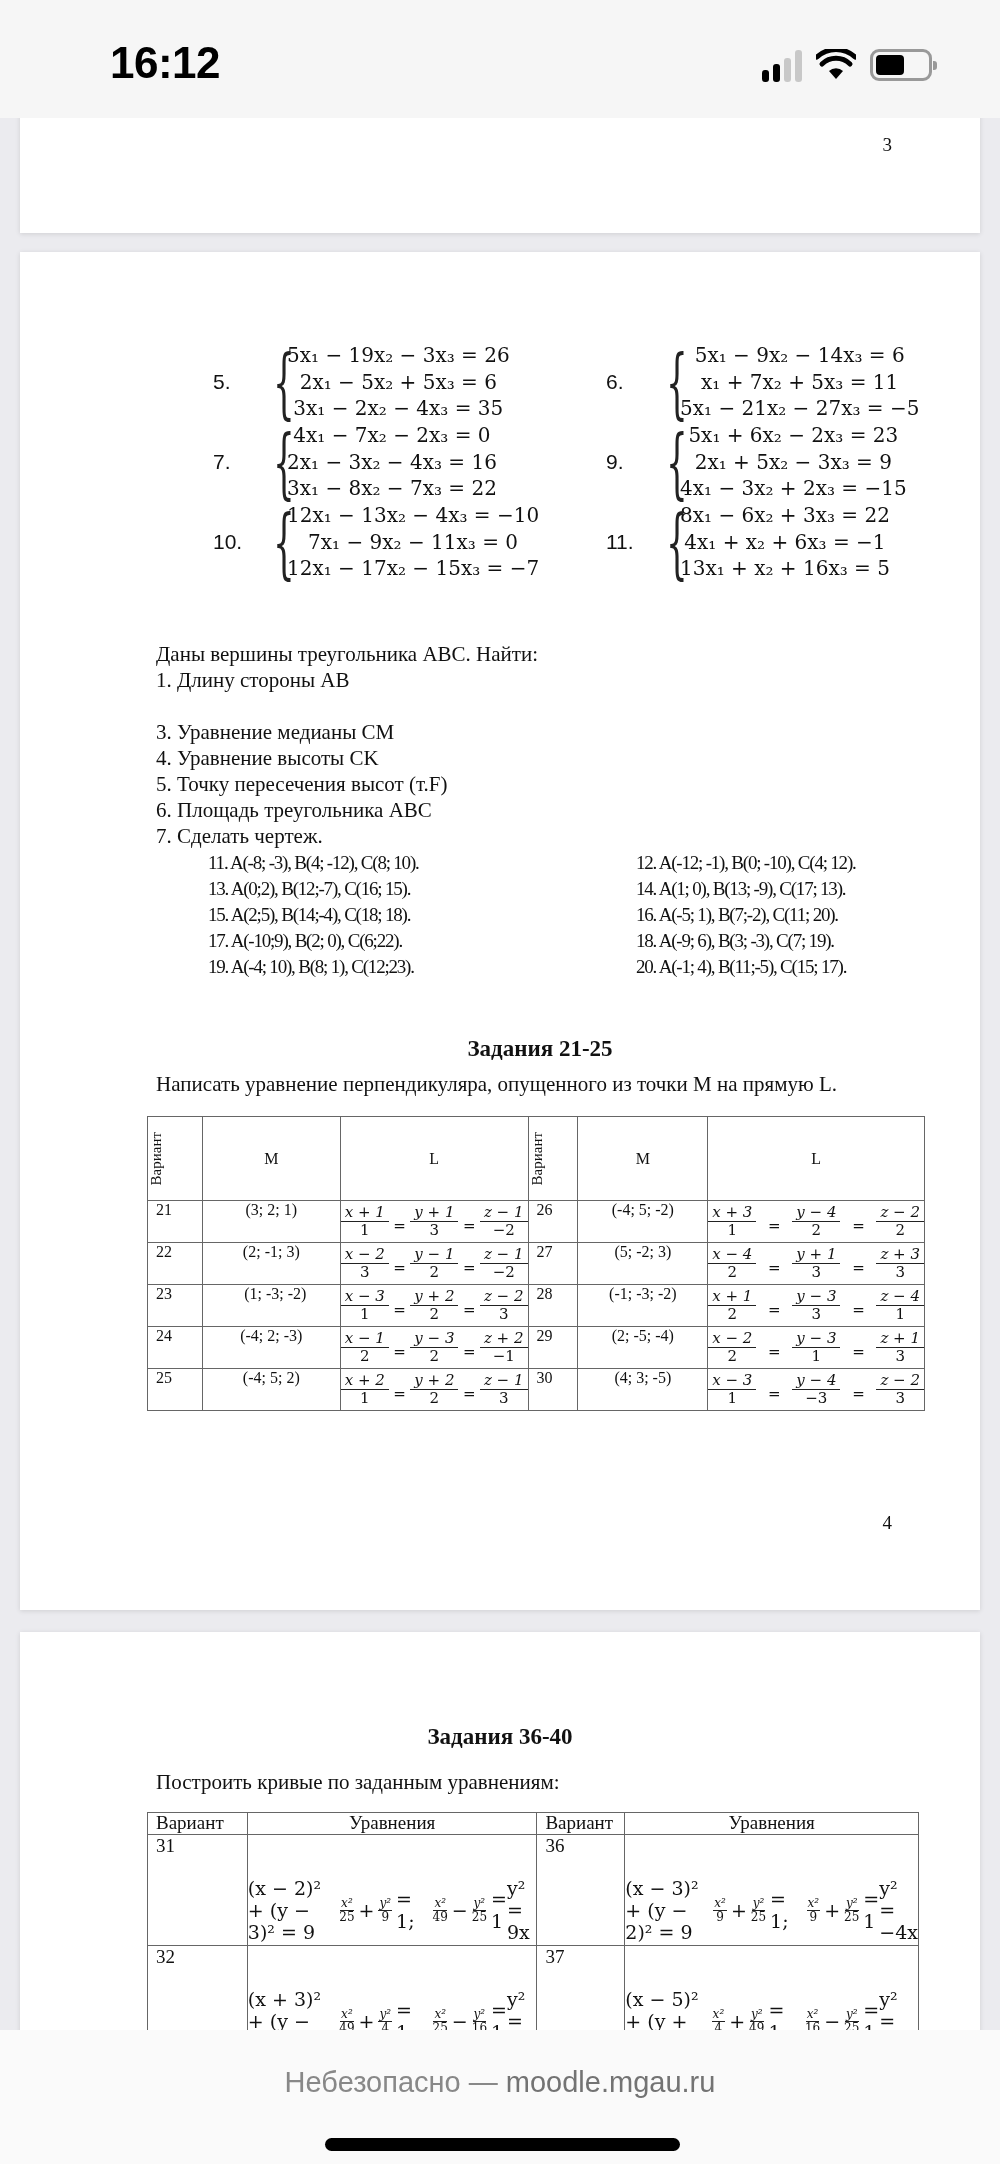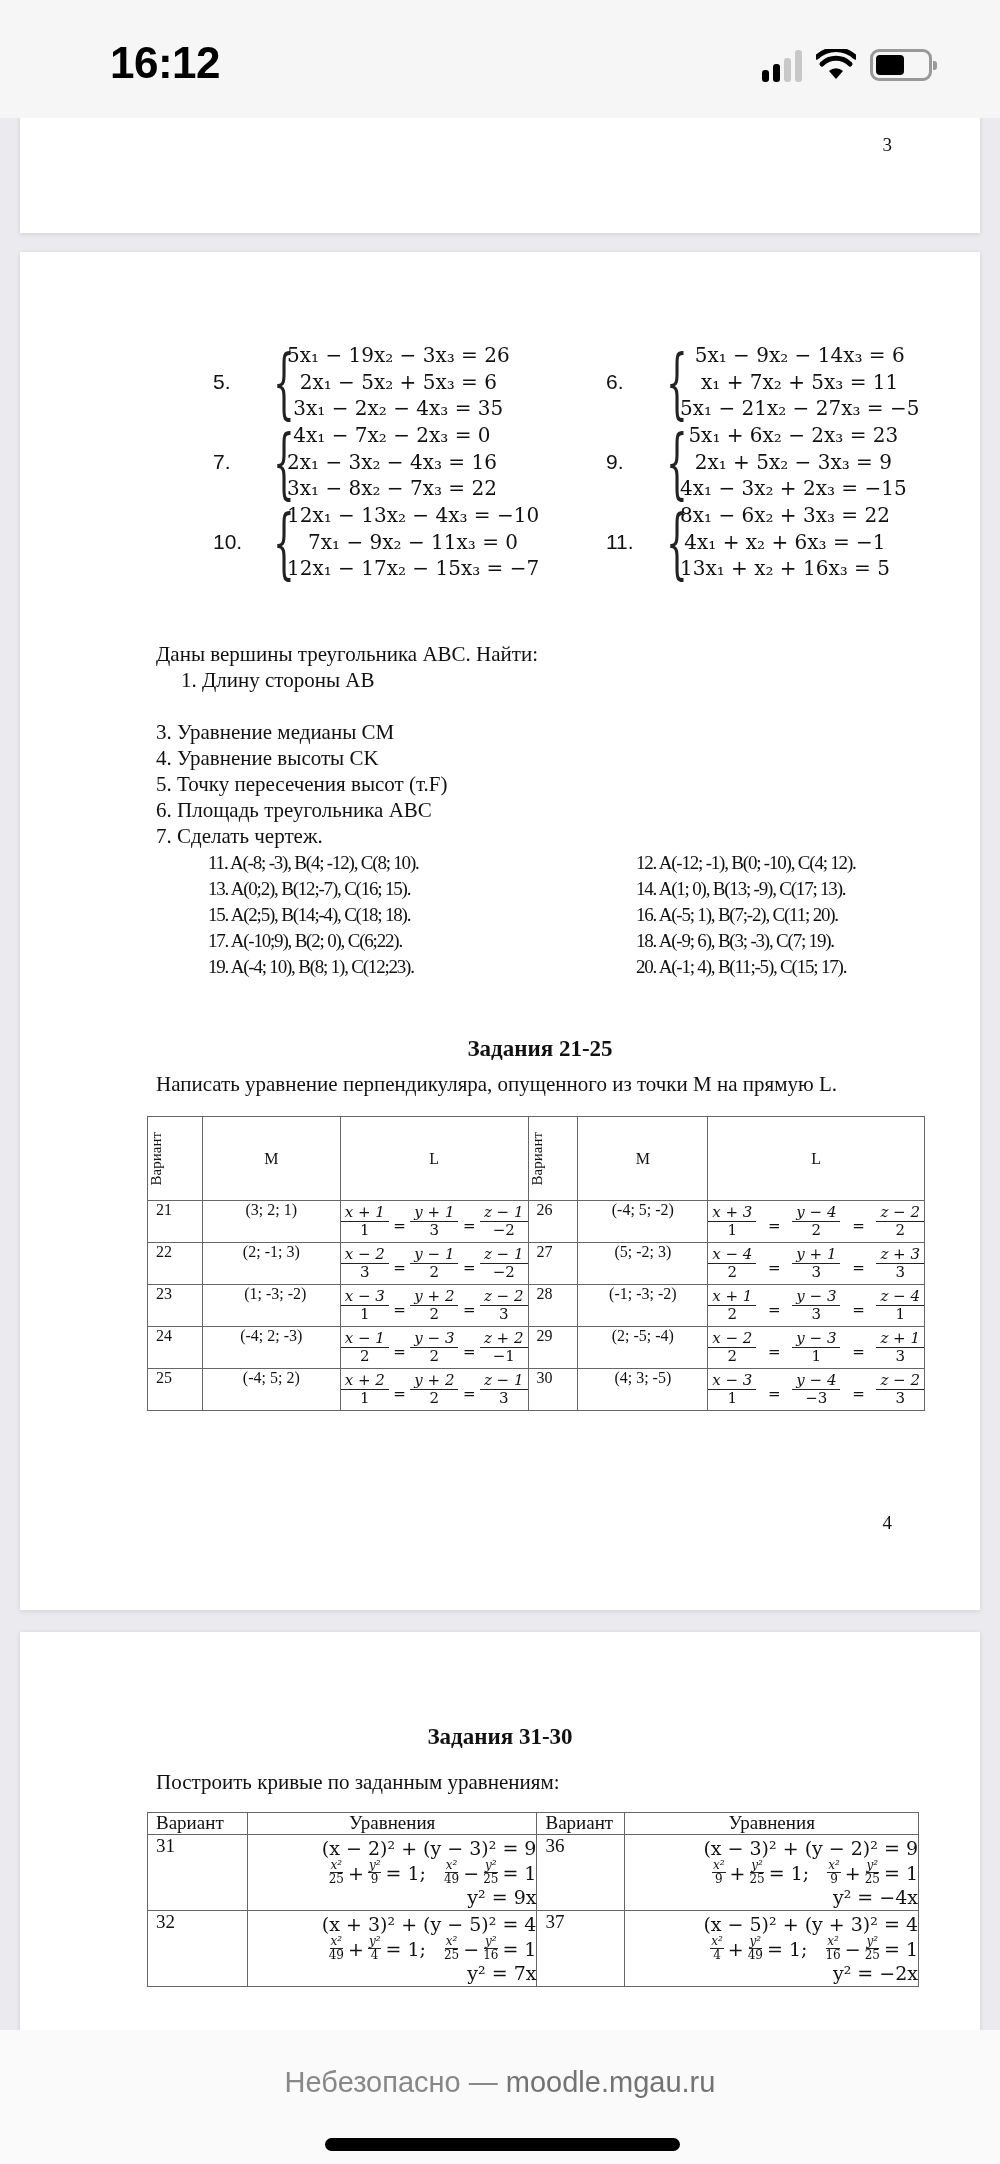--- a/index.html
+++ b/index.html
@@ -43,21 +43,21 @@
   .frac-eq { display: flex; align-items: center; justify-content: space-between; font-family: "DejaVu Serif", serif; font-size: 15px; height: 41px; }
   .frac { display: inline-flex; flex-direction: column; align-items: center; line-height: 17px; }
   .frac .num { border-bottom: 1.5px solid #222; padding: 0 4px; font-style: italic; }
   .frac .den { padding: 0 4px; }
   .eqsign { margin: 0 3px; padding-top: 8px; }
 
   .t3 { left: 127px; top: 1812px; width: 772px; font-size: 19px; }
   .t3 td { vertical-align: top; }
   .t3 .hdr td { height: 22px; line-height: 20px; }
   .t3 .var { padding-left: 8px; }
-  .curves { display: flex; flex-direction: column; align-items: flex-end; font-family: "DejaVu Serif", serif; font-size: 19px; line-height: 22px; padding: 2px 0; }
+  .curves { display: flex; flex-direction: row; align-items: center; font-family: "DejaVu Serif", serif; font-size: 19px; line-height: 22px; padding: 2px 0; margin-top: 40px; }
   .curves .mid { display: flex; align-items: center; gap: 4px; font-size: 19px; }
   .sfrac { display: inline-flex; flex-direction: column; align-items: center; font-size: 12px; line-height: 13px; }
   .sfrac .n { border-bottom: 1px solid #222; padding: 0 1px; font-style: italic; }
 
   
   .safari-bar { position: absolute; left: 0; top: 2030px; width: 1000px; height: 134px; background: #fafafa; z-index: 10; }
   .url-line { position: absolute; top: 36px; width: 1000px; text-align: center; font-family: "Liberation Sans", sans-serif; font-size: 29px; }
   .url-insecure { color: #888; }
   .url-domain { color: #737373; }
   .home-indicator { position: absolute; left: 325px; top: 108px; width: 355px; height: 13px; background: #000; border-radius: 7px; }
@@ -141,21 +141,21 @@
       <span class="brace">{</span>
       <div class="eqs">
         <span>8x₁ − 6x₂ + 3x₃ = 22</span>
         <span>4x₁ + x₂ + 6x₃ = −1</span>
         <span>13x₁ + x₂ + 16x₃ = 5</span>
       </div>
     </div>
   </div>
 
   <div class="text-line" style="top:390px;">Даны вершины треугольника ABC. Найти:</div>
-  <div class="text-line" style="top:416px;margin-left:25px;">1. Длину стороны AB</div>
+  <div class="text-line" style="top:416px;">1. Длину стороны AB</div>
   <div class="text-line" style="top:468px;">3. Уравнение медианы CM</div>
   <div class="text-line" style="top:494px;">4. Уравнение высоты CK</div>
   <div class="text-line" style="top:520px;">5. Точку пересечения высот (т.F)</div>
   <div class="text-line" style="top:546px;">6. Площадь треугольника ABC</div>
   <div class="text-line" style="top:572px;">7. Сделать чертеж.</div>
 
   <div class="pts" style="left:188px;top:600px;">11. A(-8; -3), B(4; -12), C(8; 10).</div>
   <div class="pts" style="left:188px;top:626px;">13. A(0;2), B(12;-7), C(16; 15).</div>
   <div class="pts" style="left:188px;top:652px;">15. A(2;5), B(14;-4), C(18; 18).</div>
   <div class="pts" style="left:188px;top:678px;">17. A(-10;9), B(2; 0), C(6;22).</div>
@@ -403,21 +403,21 @@
             </div>
           </td>
         </tr>
       </tbody>
   </table>
 
   <div class="page-num" style="top:1260px;">4</div>
 </div>
 
 <div class="page" style="top:1632px;height:420px;">
-  <div class="section-title" style="top:92px;">Задания 31-30</div>
+  <div class="section-title" style="top:92px;">Задания 36-40</div>
   <div class="text-line" style="top:138px;">Построить кривые по заданным уравнениям:</div>
   <table class="t3" style="top:180px;left:127px;">
     <colgroup>
         <col style="width:100px">
         <col style="width:290px">
         <col style="width:88px">
         <col style="width:294px">
       </colgroup>
     <tbody>
         <tr class="hdr">

